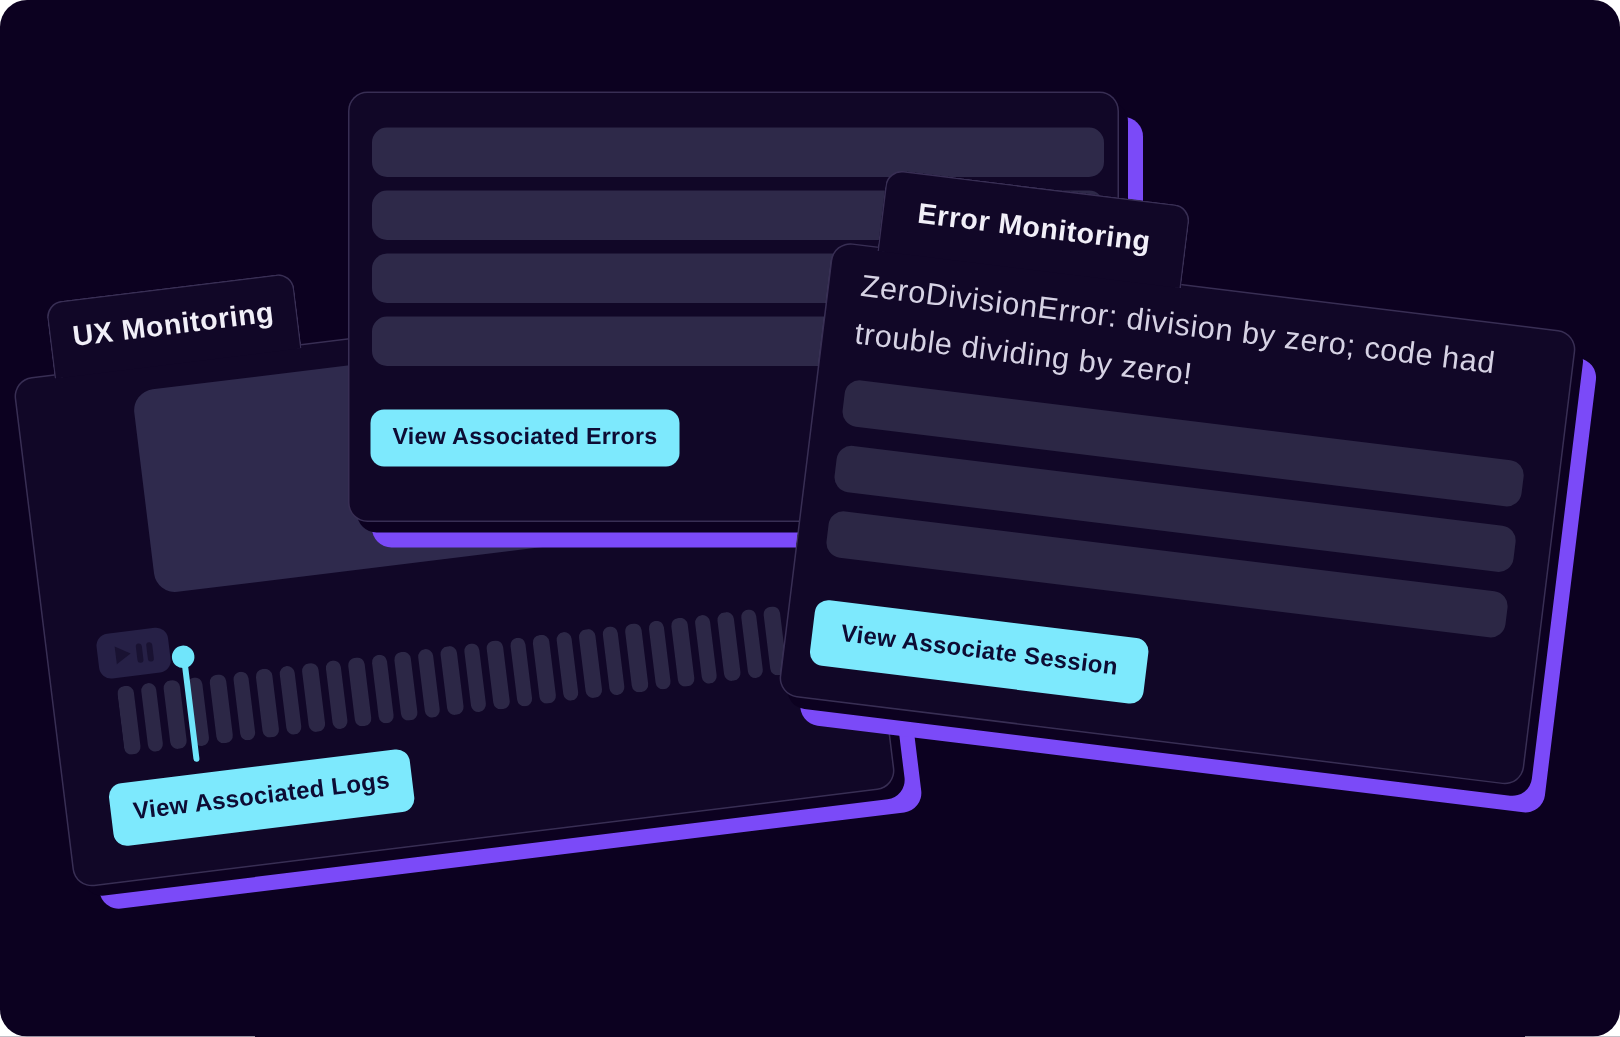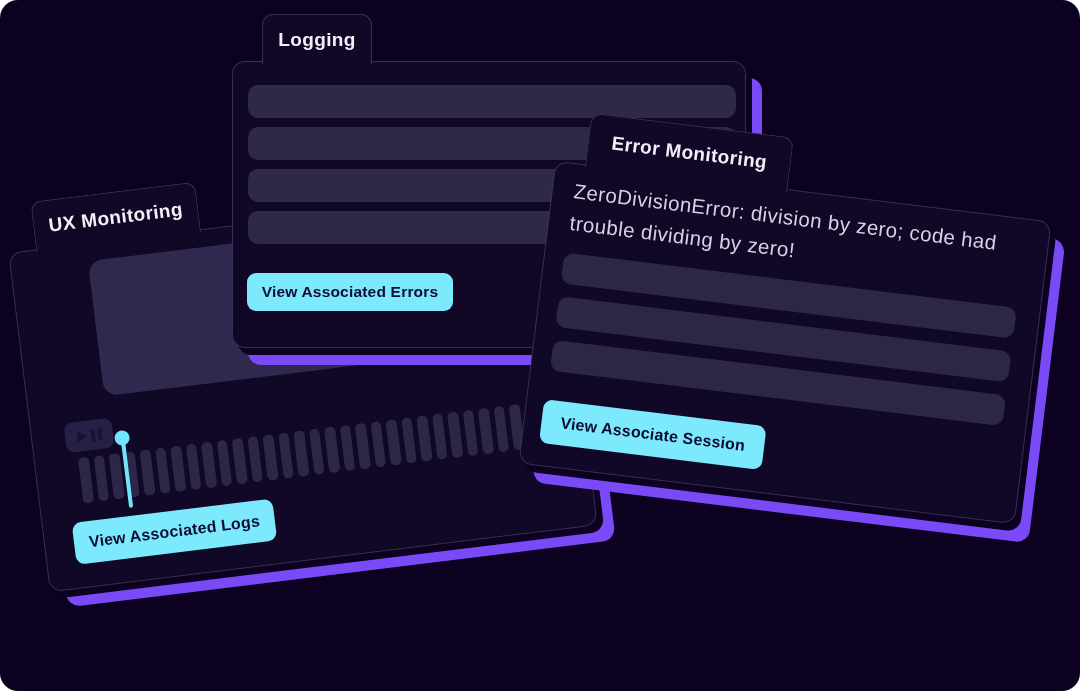--- a/index.html
+++ b/index.html
@@ -128,23 +128,20 @@
       </div>
     <div class="playhead">
       <div class="knob"></div>
       <div class="stem"></div>
     </div>
     <button class="cta">View Associated Logs</button>
   </div>
 
   <div class="card logging">
     <div class="card-body"></div>
-    <div class="folder-tab">
-      <span>Logging</span>
-    </div>
     <div class="rows">
         <div class="skeleton-row"></div>
         <div class="skeleton-row"></div>
         <div class="skeleton-row"></div>
         <div class="skeleton-row"></div>
       </div>
     <button class="cta">View Associated Errors</button>
   </div>
 
   <div class="card error">

